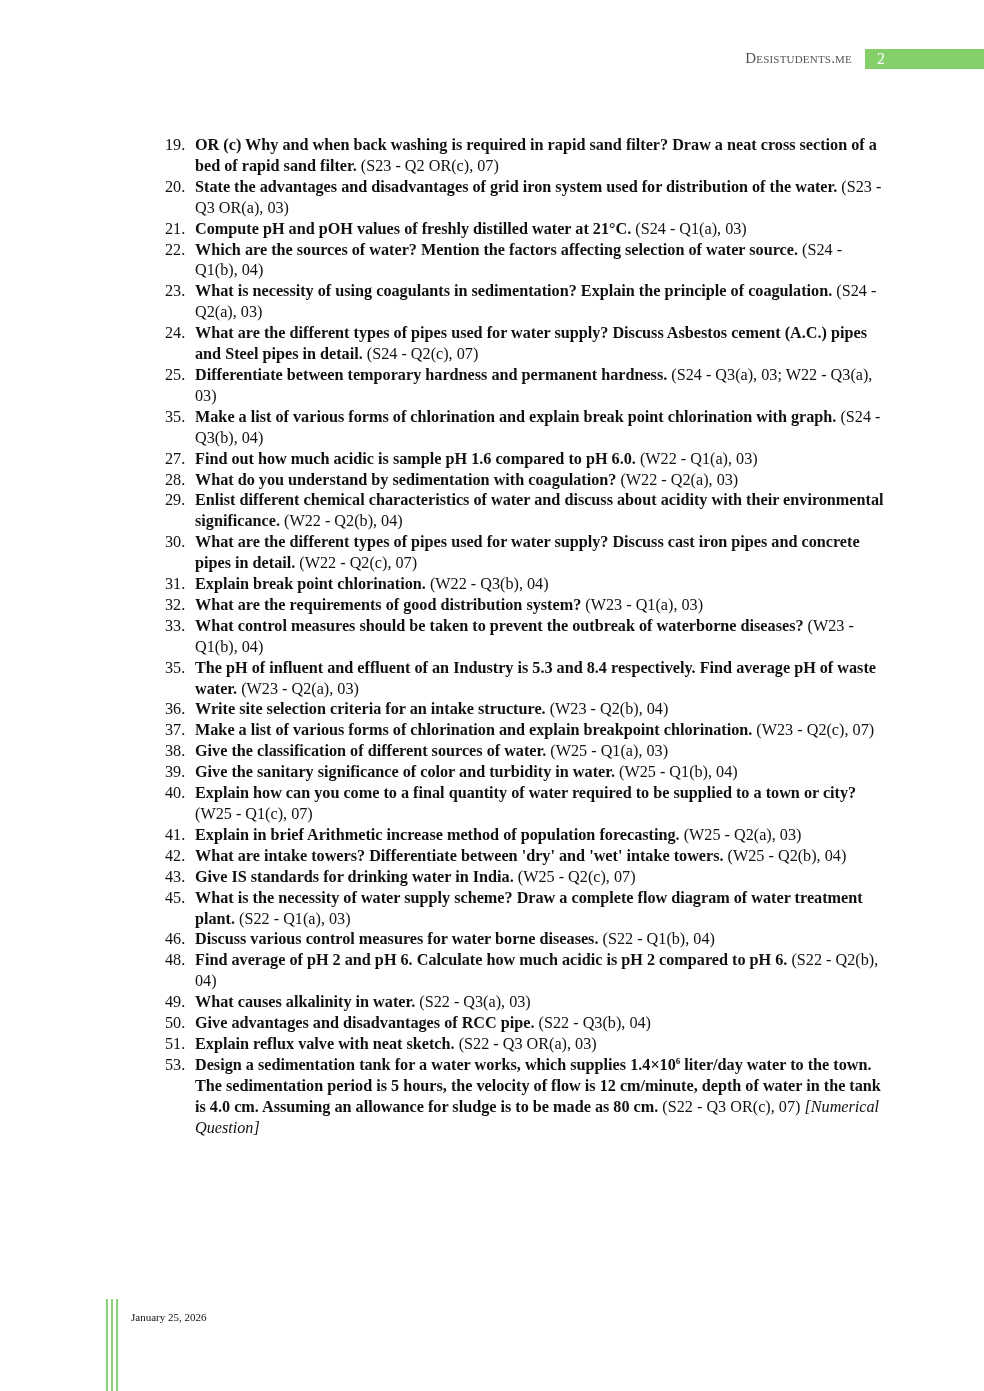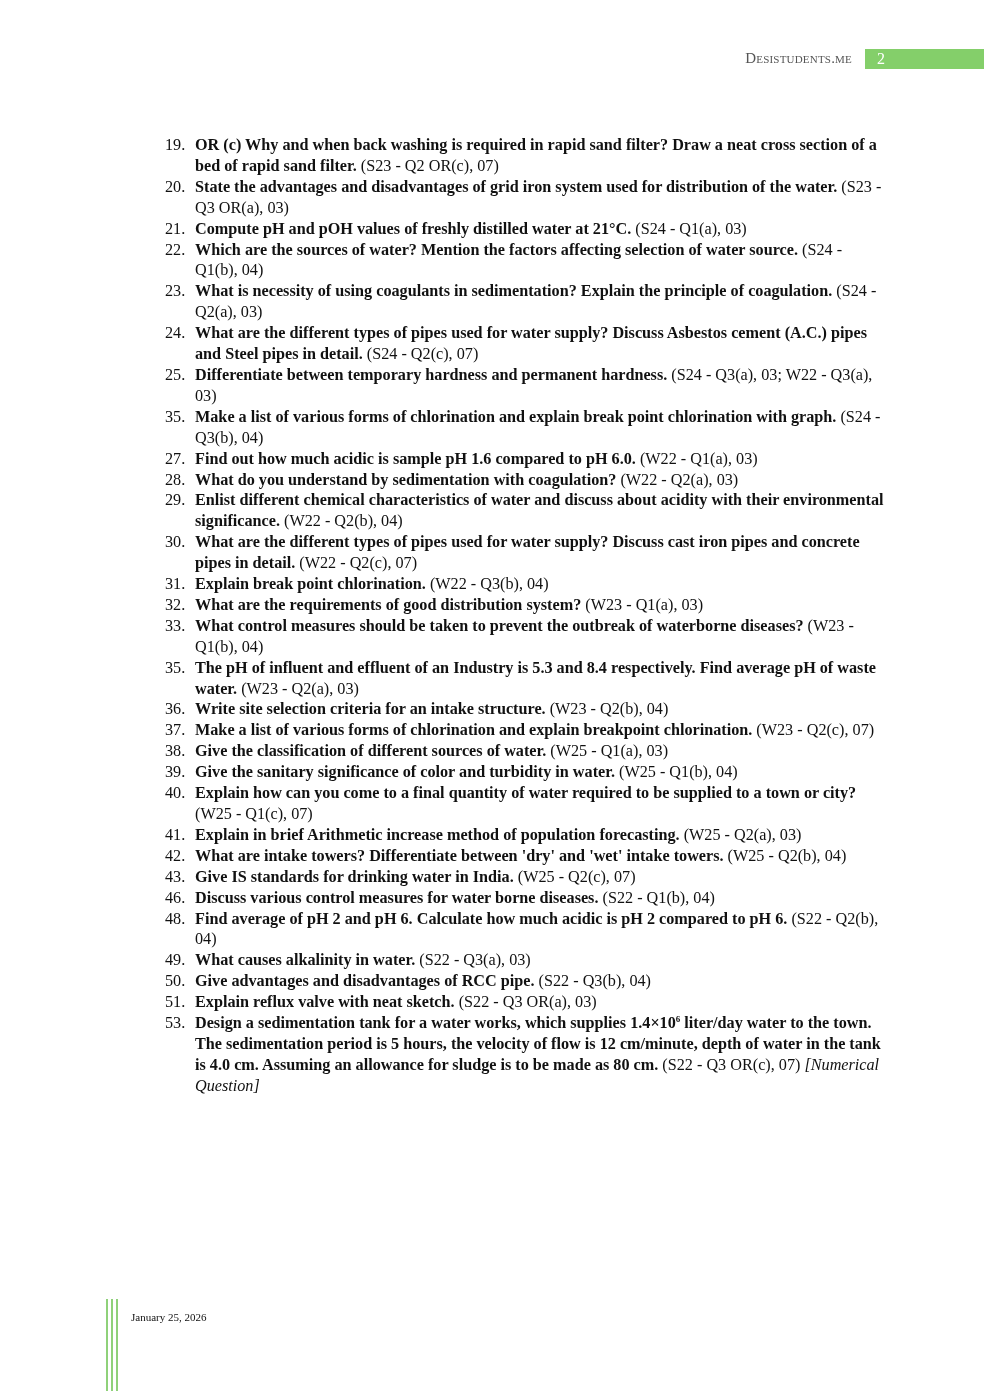--- a/index.html
+++ b/index.html
@@ -47,20 +47,21 @@
     <li class="item"><span class="num">33.</span><span class="q">What control measures should be taken to prevent the outbreak of waterborne diseases?</span><span class="ref"> (W23 - Q1(b), 04)</span></li>
     <li class="item"><span class="num">35.</span><span class="q">The pH of influent and effluent of an Industry is 5.3 and 8.4 respectively. Find average pH of waste water.</span><span class="ref"> (W23 - Q2(a), 03)</span></li>
     <li class="item"><span class="num">36.</span><span class="q">Write site selection criteria for an intake structure.</span><span class="ref"> (W23 - Q2(b), 04)</span></li>
     <li class="item"><span class="num">37.</span><span class="q">Make a list of various forms of chlorination and explain breakpoint chlorination.</span><span class="ref"> (W23 - Q2(c), 07)</span></li>
     <li class="item"><span class="num">38.</span><span class="q">Give the classification of different sources of water.</span><span class="ref"> (W25 - Q1(a), 03)</span></li>
     <li class="item"><span class="num">39.</span><span class="q">Give the sanitary significance of color and turbidity in water.</span><span class="ref"> (W25 - Q1(b), 04)</span></li>
     <li class="item"><span class="num">40.</span><span class="q">Explain how can you come to a final quantity of water required to be supplied to a town or city?</span><span class="ref"> (W25 - Q1(c), 07)</span></li>
     <li class="item"><span class="num">41.</span><span class="q">Explain in brief Arithmetic increase method of population forecasting.</span><span class="ref"> (W25 - Q2(a), 03)</span></li>
     <li class="item"><span class="num">42.</span><span class="q">What are intake towers? Differentiate between 'dry' and 'wet' intake towers.</span><span class="ref"> (W25 - Q2(b), 04)</span></li>
     <li class="item"><span class="num">43.</span><span class="q">Give IS standards for drinking water in India.</span><span class="ref"> (W25 - Q2(c), 07)</span></li>
+    <li class="item"><span class="num">45.</span><span class="q">What is the necessity of water supply scheme? Draw a complete flow diagram of water treatment plant.</span><span class="ref"> (S22 - Q1(a), 03)</span></li>
     <li class="item"><span class="num">46.</span><span class="q">Discuss various control measures for water borne diseases.</span><span class="ref"> (S22 - Q1(b), 04)</span></li>
     <li class="item"><span class="num">48.</span><span class="q">Find average of pH 2 and pH 6. Calculate how much acidic is pH 2 compared to pH 6.</span><span class="ref"> (S22 - Q2(b), 04)</span></li>
     <li class="item"><span class="num">49.</span><span class="q">What causes alkalinity in water.</span><span class="ref"> (S22 - Q3(a), 03)</span></li>
     <li class="item"><span class="num">50.</span><span class="q">Give advantages and disadvantages of RCC pipe.</span><span class="ref"> (S22 - Q3(b), 04)</span></li>
     <li class="item"><span class="num">51.</span><span class="q">Explain reflux valve with neat sketch.</span><span class="ref"> (S22 - Q3 OR(a), 03)</span></li>
     <li class="item" id="last-item">
     <span class="num">53.</span>
     <span class="q"><span>Design a sedimentation tank for a water works, which supplies 1.4×10</span><sup>6</sup><span> liter/day water to the town. The sedimentation period is 5 hours, the velocity of flow is 12 cm/minute, depth of water in the tank is 4.0 cm. Assuming an allowance for sludge is to be made as 80 cm.</span></span><span class="ref"> (S22 - Q3 OR(c), 07) </span><span class="note">[Numerical Question]</span>
   </li>
 </ol>

